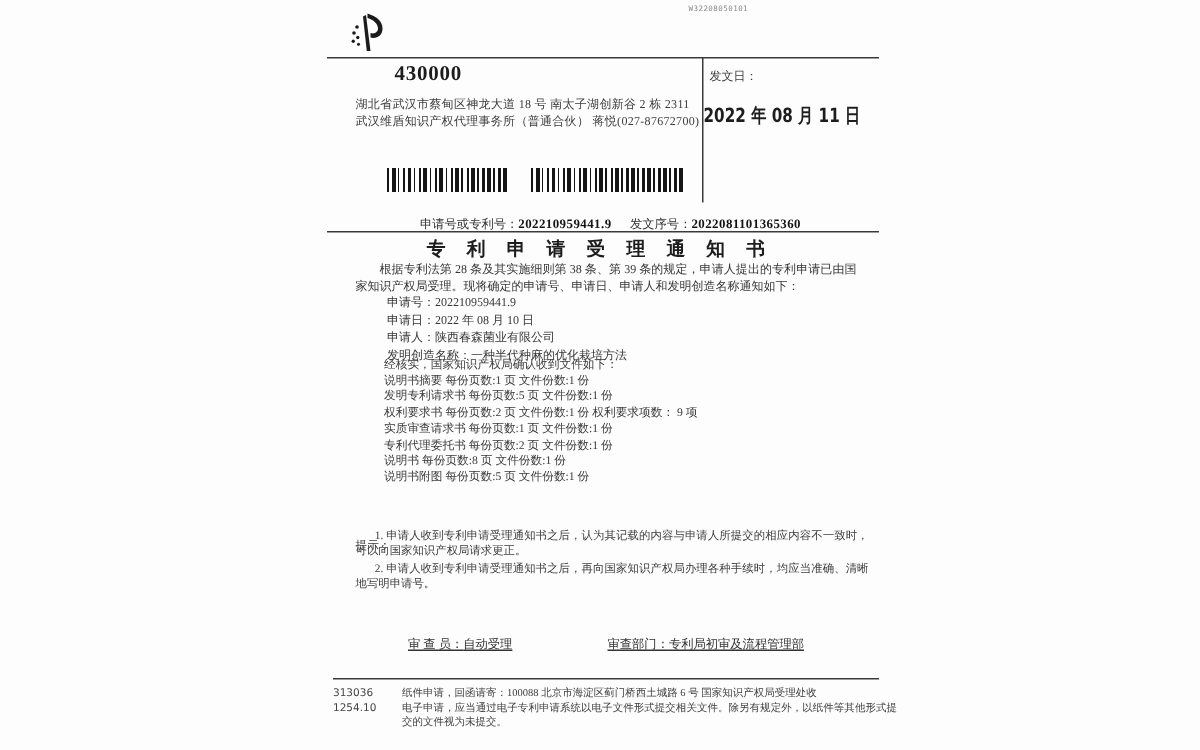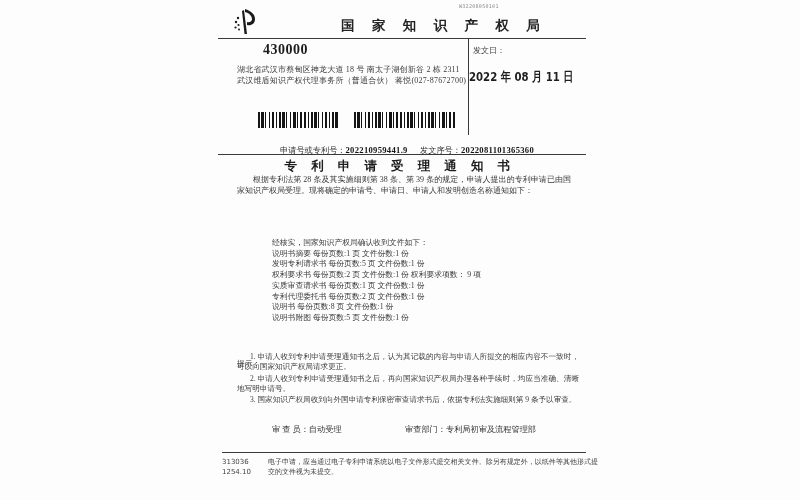--- a/index.html
+++ b/index.html
@@ -21,24 +21,24 @@
   .issue-date{font-size:13px;font-weight:bold;color:#1d1d1d;white-space:nowrap;
     font-family:"DejaVu Sans",sans-serif;transform:scaleX(0.78);transform-origin:left top;}
   .barcode{position:absolute;height:16px;
     background:repeating-linear-gradient(90deg,#151515 0 1.6px,transparent 1.6px 3.1px,#151515 3.1px 5.7px,transparent 5.7px 7.2px,#151515 7.2px 8.2px,transparent 8.2px 10.6px);}
   .row-label{font-size:8.2px;color:#333;}
   .row-num{font-size:8.6px;font-weight:bold;color:#141414;letter-spacing:0.3px;}
   .doc-title{font-size:12.5px;font-weight:bold;letter-spacing:5.5px;color:#1d1d1d;white-space:nowrap;}
   .body-text{font-size:8px;line-height:11px;color:#373737;text-align:justify;}
   .indent{text-indent:2em;}
   .fields div{font-size:8px;line-height:11.6px;color:#373737;white-space:nowrap;}
-  .list div{font-size:7.8px;line-height:10.7px;color:#3a3a3a;white-space:nowrap;margin-left:16px;}
+  .list div{font-size:7.8px;line-height:10.7px;color:#3a3a3a;white-space:nowrap;}
   .hint-label{font-size:7.8px;color:#3a3a3a;}
   .note{font-size:7.6px;line-height:10px;color:#3c3c3c;text-align:justify;text-indent:1.7em;margin:0 0 1.5px 0;}
-  .exam{font-size:8.2px;color:#333;white-space:nowrap;}
+  .exam{font-size:8.2px;color:#333;white-space:nowrap;text-decoration:underline;}
   .footer-code{font-size:7px;color:#444;font-family:"DejaVu Sans",sans-serif;line-height:9.5px;}
   .footer-text{font-size:7px;line-height:9.6px;color:#3e3e3e;text-align:justify;}
   .logo{position:absolute;}
 </style>
 </head>
 <body>
 
 <div class="page">
 
   <div class="abs tiny-code" style="left:459px;top:3px;">W32208050101</div>
@@ -48,21 +48,20 @@
       <path d="M14 3 C20 5 24 8 24 13 C24 18 20 20 16 19 L16 16 C19 17 21 15 21 13 C21 10 18 7 14 6 Z" fill="#1b1b1b"></path>
       <path d="M13 4 L16 28 L13.5 28 L11 5 Z" fill="#1b1b1b"></path>
       <circle cx="7" cy="12" r="1.2" fill="#1b1b1b"></circle>
       <circle cx="5" cy="16" r="1.2" fill="#1b1b1b"></circle>
       <circle cx="7.5" cy="19" r="1.1" fill="#1b1b1b"></circle>
       <circle cx="4.5" cy="21.5" r="1.1" fill="#1b1b1b"></circle>
       <circle cx="8" cy="23.5" r="1.0" fill="#1b1b1b"></circle>
     </svg>
   </div>
 
-  <div class="abs agency-title" style="left:341px;top:17px;">国 家 知 识 产 权 局</div>
 
   <div class="hr" style="left:218px;top:38px;width:368px;"></div>
   <div class="vr" style="left:468px;top:38px;height:97px;"></div>
 
   <div class="abs postcode" style="left:263px;top:42px;">430000</div>
   <div class="abs addr" style="left:237px;top:64px;">湖北省武汉市蔡甸区神龙大道 18 号 南太子湖创新谷 2 栋 2311</div>
   <div class="abs addr" style="left:237px;top:75px;">武汉维盾知识产权代理事务所（普通合伙） 蒋悦(027-87672700)</div>
 
   <div class="abs date-label" style="left:473px;top:45px;">发文日：</div>
   <div class="abs issue-date" style="left:469px;top:68px;">2022 年 08 月 11 日</div>
@@ -76,48 +75,54 @@
   <div class="abs" style="left:420px;top:139px;white-space:nowrap;">
     <span class="row-label">发文序号：</span><span class="row-num">2022081101365360</span>
   </div>
 
   <div class="hr" style="left:218px;top:154px;width:368px;"></div>
 
   <div class="abs doc-title" style="left:0;top:158px;width:800px;text-align:center;">专 利 申 请 受 理 通 知 书</div>
 
   <div class="abs body-text indent" style="left:237px;top:174px;width:334px;">根据专利法第 28 条及其实施细则第 38 条、第 39 条的规定，申请人提出的专利申请已由国家知识产权局受理。现将确定的申请号、申请日、申请人和发明创造名称通知如下：</div>
 
+  <div class="abs fields" style="left:258px;top:196px;">
+    <div>申请号：202210959441.9</div>
+    <div>申请日：2022 年 08 月 10 日</div>
+    <div>申请人：陕西春森菌业有限公司</div>
+    <div>发明创造名称：一种半代种麻的优化栽培方法</div>
+  </div>
 
   <div class="abs list" style="left:256px;top:238px;">
     <div>经核实，国家知识产权局确认收到文件如下：</div>
     <div>说明书摘要 每份页数:1 页 文件份数:1 份</div>
     <div>发明专利请求书 每份页数:5 页 文件份数:1 份</div>
     <div>权利要求书 每份页数:2 页 文件份数:1 份 权利要求项数： 9 项</div>
     <div>实质审查请求书 每份页数:1 页 文件份数:1 份</div>
     <div>专利代理委托书 每份页数:2 页 文件份数:1 份</div>
     <div>说明书 每份页数:8 页 文件份数:1 份</div>
     <div>说明书附图 每份页数:5 页 文件份数:1 份</div>
   </div>
 
   <div class="abs hint-label" style="left:237px;top:343px;margin-top:15px;">提示：</div>
   <div class="abs" style="left:237px;top:352px;width:342px;">
     <p class="note">1. 申请人收到专利申请受理通知书之后，认为其记载的内容与申请人所提交的相应内容不一致时，可以向国家知识产权局请求更正。</p>
     <p class="note">2. 申请人收到专利申请受理通知书之后，再向国家知识产权局办理各种手续时，均应当准确、清晰地写明申请号。</p>
-    <p class="note">3. 国家知识产权局收到向外国申请专利保密审查请求书后，依据专利法实施细则第 9 条予以审查。</p>
   </div>
 
   <div class="abs exam" style="left:272px;top:424px;">
     <span>审 查 员：</span><span>自动受理</span>
   </div>
   <div class="abs exam" style="left:405px;top:424px;">
     <span>审查部门：</span><span>专利局初审及流程管理部</span>
   </div>
 
   <div class="hr" style="left:222px;top:452px;width:364px;height:1px;"></div>
   <div class="abs footer-code" style="left:222px;top:458px;">
     <div>313036</div>
     <div>1254.10</div>
   </div>
   <div class="abs footer-text" style="left:268px;top:458px;width:330px;">
+    <div>纸件申请，回函请寄：100088 北京市海淀区蓟门桥西土城路 6 号  国家知识产权局受理处收</div>
     <div>电子申请，应当通过电子专利申请系统以电子文件形式提交相关文件。除另有规定外，以纸件等其他形式提交的文件视为未提交。</div>
   </div>
 
 </div>
 
 </body></html>

